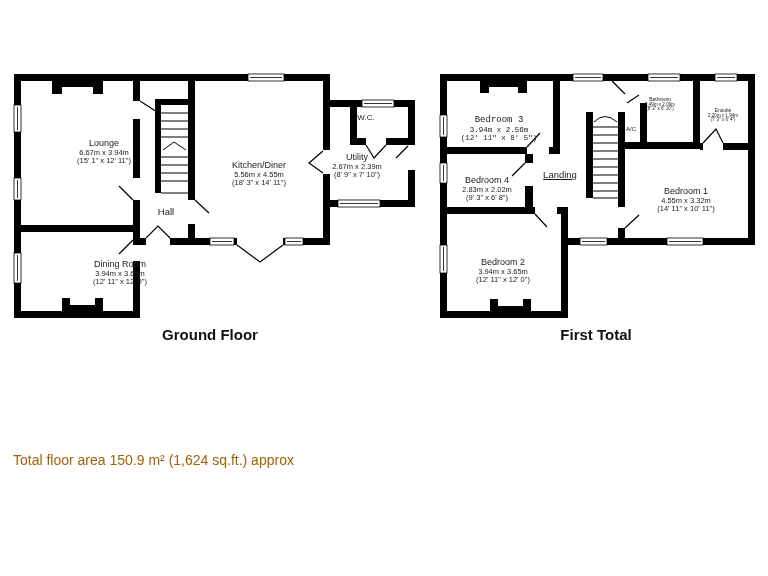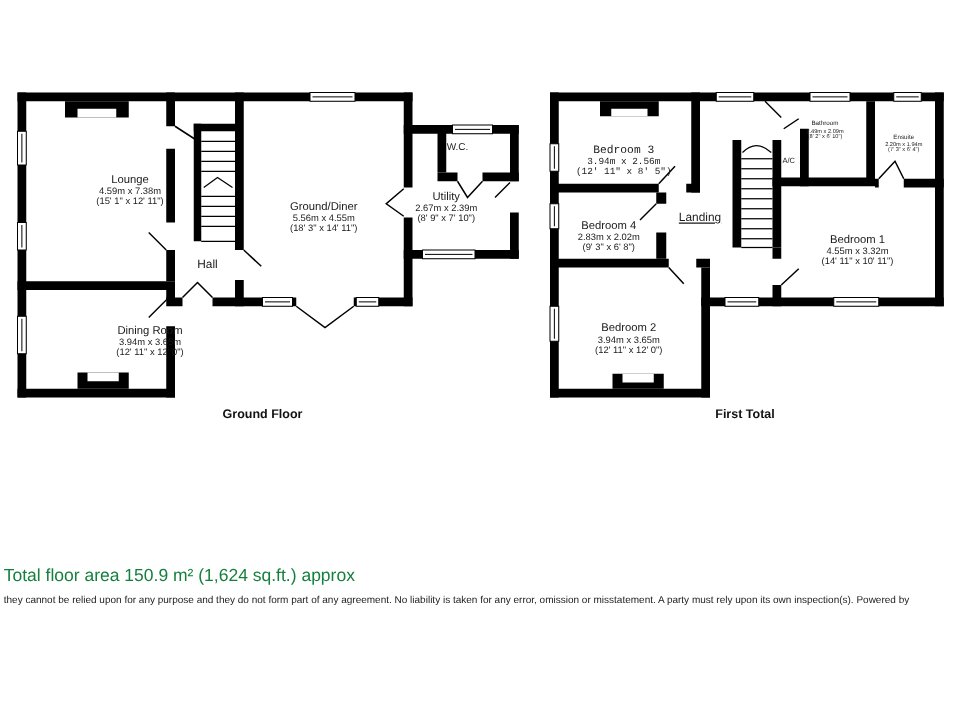--- a/index.html
+++ b/index.html
@@ -13,25 +13,25 @@
     white-space:nowrap;color:#1a1a1a;line-height:1.18;
   }
   .room-label .rn{font-size:9px;}
   .room-label .rd{font-size:7.5px;}
   .room-label.single .rn{font-size:9.5px;}
   .room-label.small .rn{font-size:8px;}
   .room-label.tiny .rn{font-size:5px;line-height:1.1;}
   .room-label.tiny .rd{font-size:4.5px;line-height:1.1;}
   .room-label.ac .rn{font-size:6px;}
   .floor-title{
-    position:absolute;transform:translateX(-50%);font-size:10px;font-weight:bold;
+    position:absolute;transform:translateX(-50%);font-size:15px;font-weight:bold;
     color:#111;white-space:nowrap;
   }
   .total-area{
-    position:absolute;left:3px;top:452px;font-size:14px;color:#15803d;white-space:nowrap;
+    position:absolute;left:13px;top:452px;font-size:14px;color:#a16207;white-space:nowrap;
   }
   .disclaimer{
     position:absolute;left:3px;top:475px;width:764px;font-size:8px;line-height:9.8px;color:#222;
   }
 </style>
 </head>
 <body>
 
 <div id="page">
 
@@ -223,36 +223,36 @@
         <line x1="612" y1="81" x2="625" y2="94"></line>
         <line x1="627" y1="103" x2="639" y2="95"></line>
         <polyline points="703,143 716,129 723,143"></polyline>
         <line x1="625" y1="228" x2="639" y2="215"></line>
       </g>
     </g>
   </svg>
 
   <div class="room-label" style="left:76px;top:138px;margin-left:28px;">
     <div class="rn">Lounge</div>
-    <div class="rd">4.59m x 7.38m</div>
+    <div class="rd">6.67m x 3.94m</div>
     <div class="rd">(15' 1" x 12' 11")</div>
   </div>
 
   <div class="room-label" style="left:76px;top:259px;margin-left:44px;">
     <div class="rn">Dining Room</div>
     <div class="rd">3.94m x 3.65m</div>
     <div class="rd">(12' 11" x 12' 0")</div>
   </div>
 
   <div class="room-label single" style="left:156px;top:206px;margin-left:10px;">
     <div class="rn">Hall</div>
   </div>
 
   <div class="room-label" style="left:259px;top:160px;">
-    <div class="rn">Ground/Diner</div>
+    <div class="rn">Kitchen/Diner</div>
     <div class="rd">5.56m x 4.55m</div>
     <div class="rd">(18' 3" x 14' 11")</div>
   </div>
 
   <div class="room-label small" style="left:366px;top:113px;text-align:right;">
     <div class="rn">W.C.</div>
   </div>
 
   <div class="room-label" style="left:357px;top:152px;">
     <div class="rn">Utility</div>
@@ -302,16 +302,15 @@
     <div class="rn">Ensuite</div>
     <div class="rd">2.20m x 1.94m</div>
     <div class="rd">(7' 3" x 6' 4")</div>
   </div>
 
   <div class="floor-title" style="left:210px;top:326px;">Ground Floor</div>
   <div class="floor-title" style="left:596px;top:326px;">First Total</div>
 
   <div class="total-area">Total floor area 150.9 m² (1,624 sq.ft.) approx</div>
   <div class="disclaimer">
-    <div>they cannot be relied upon for any purpose and they do not form part of any agreement. No liability is taken for any error, omission or misstatement. A party must rely upon its own inspection(s). Powered by</div>
   </div>
 
 </div>
 
 </body></html>

